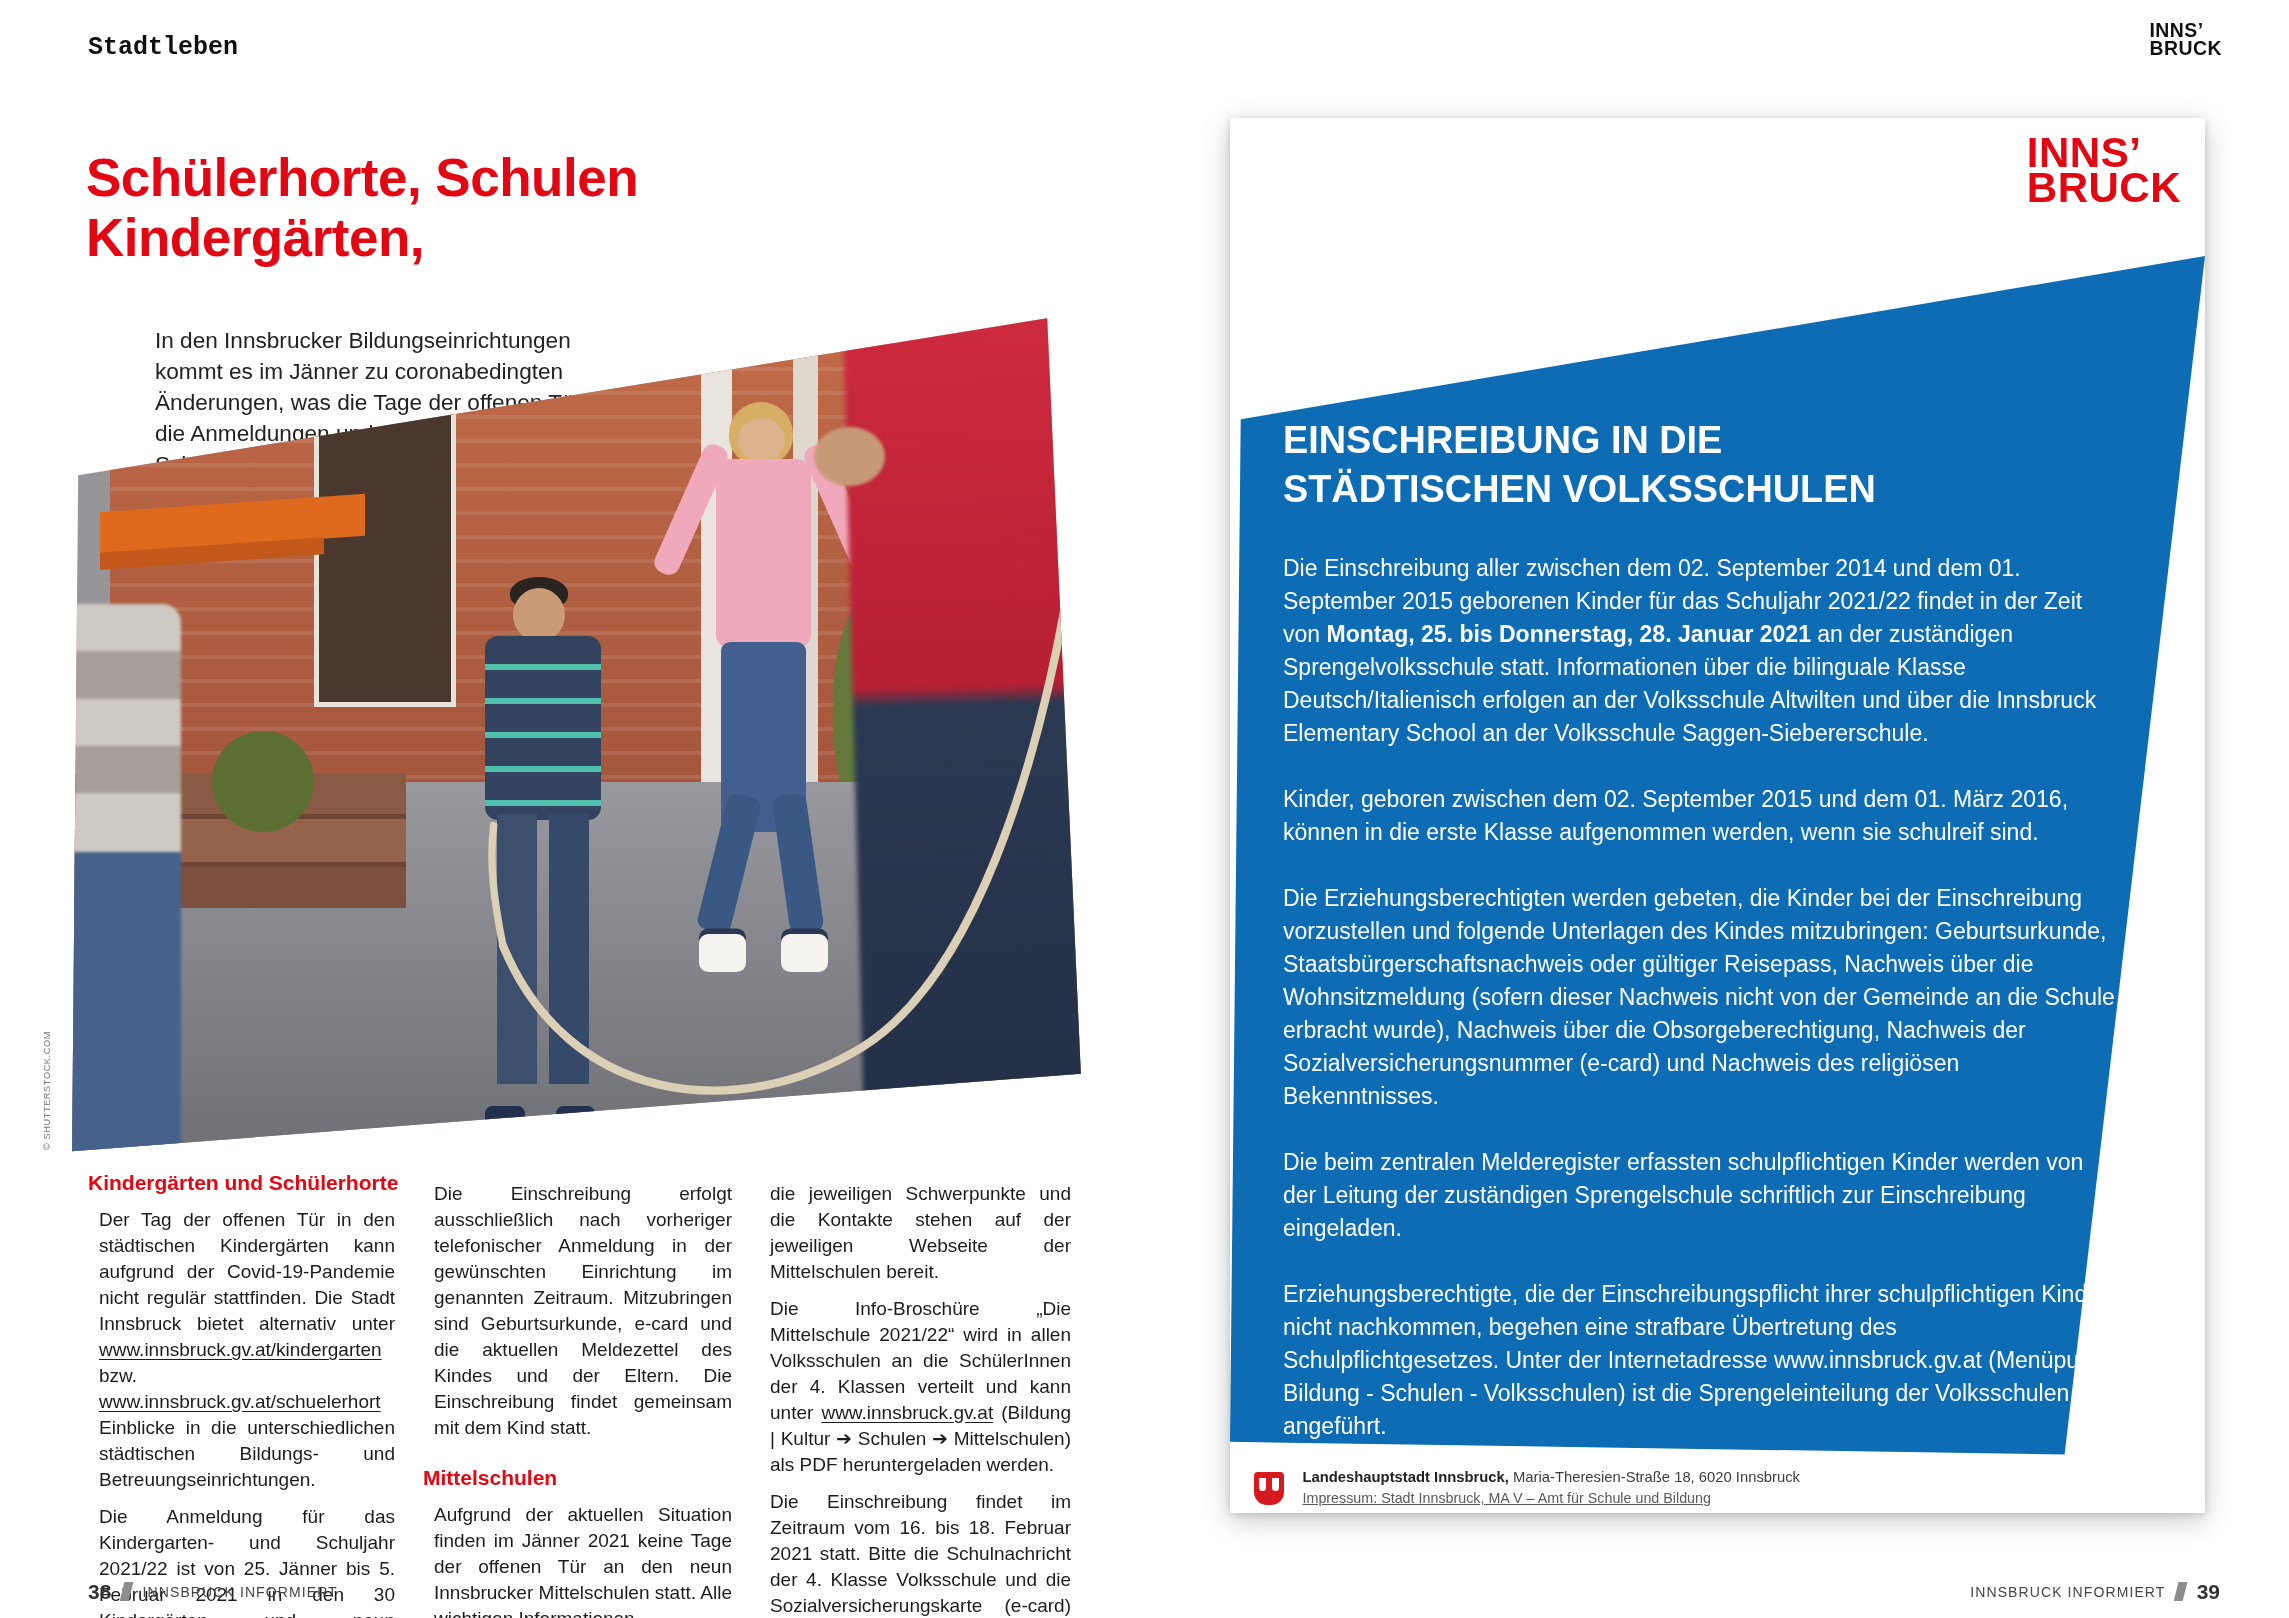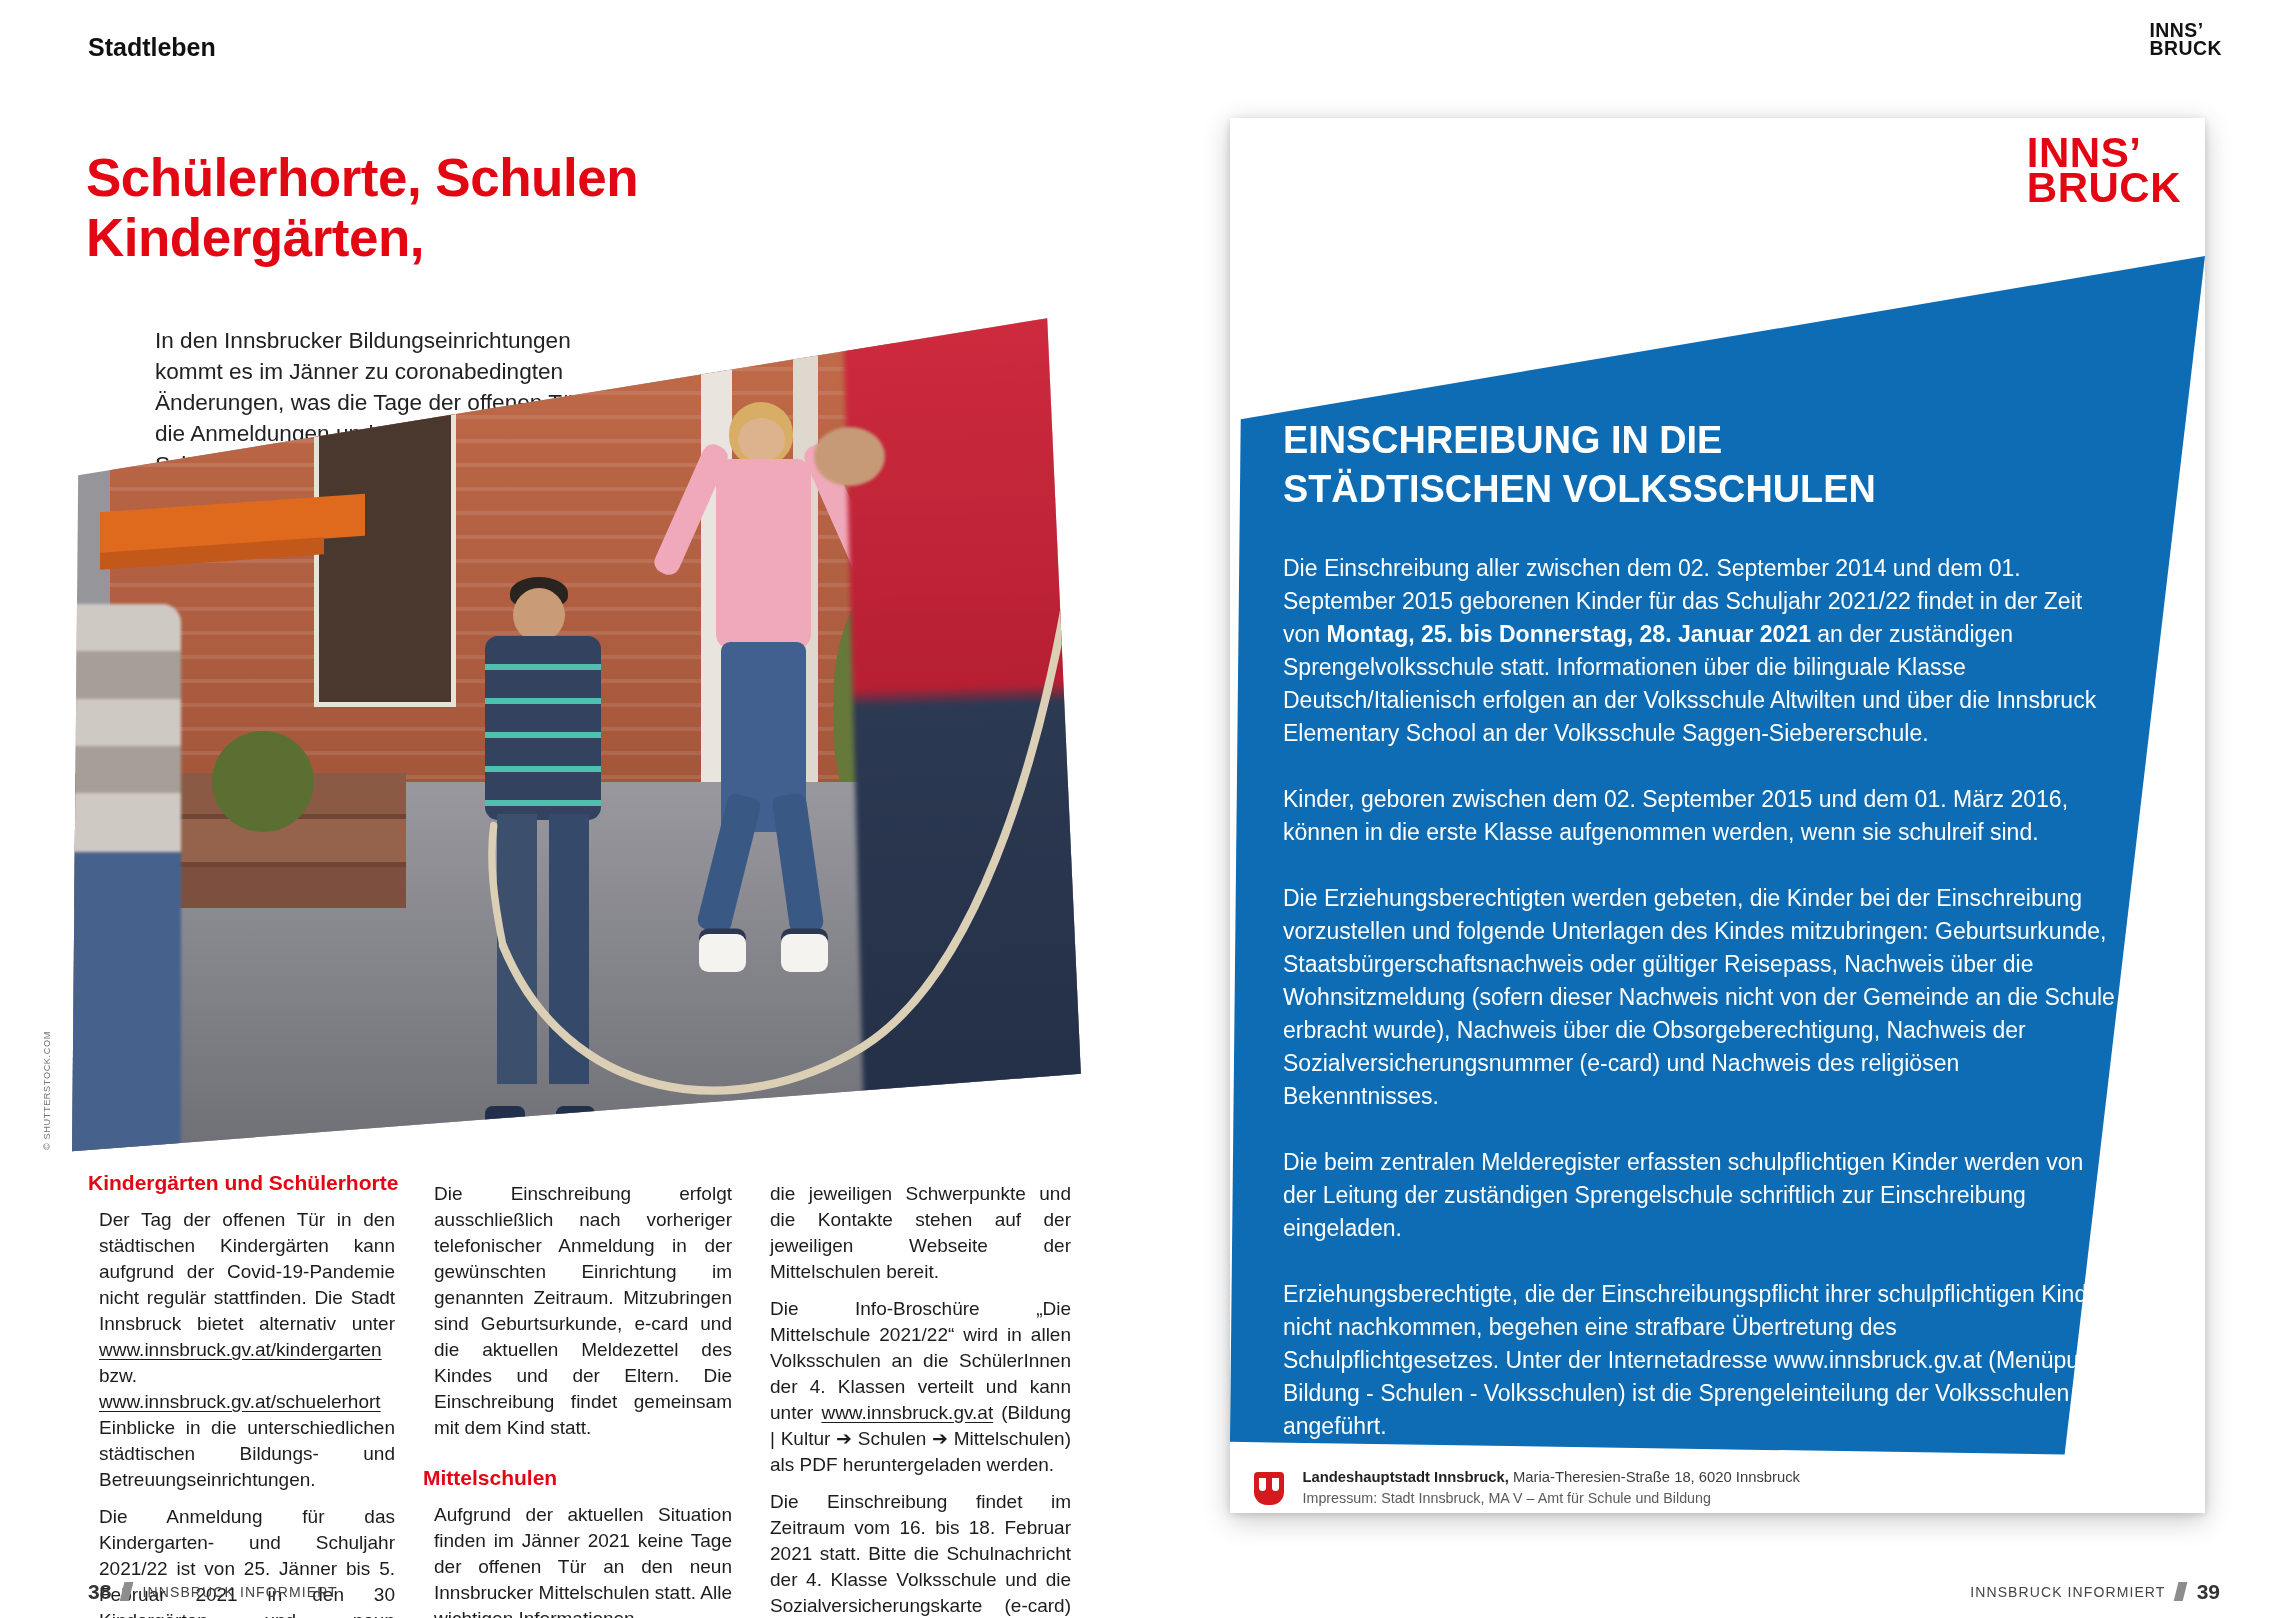--- a/index.html
+++ b/index.html
@@ -1,20 +1,20 @@
 <!DOCTYPE html>
 <html lang="de" style="font-size:14.8px"><head>
 <meta charset="utf-8">
 <style>
   html,body{margin:0;padding:0;background:#e8e8e8;}
   .page{position:relative;width:2290px;height:1619px;background:#ffffff;overflow:hidden;
         font-family:"Liberation Sans",sans-serif;color:#1a1a1a;}
 
   
-  .section-label{position:absolute;left:88px;top:33px;font-size:25px;font-weight:700;color:#111;}
+  .section-label{position:absolute;left:88px;top:33px;font-size:25px;font-weight:700;color:#111;font-family:Liberation Mono, monospace;}
   .corner-logo{position:absolute;right:68px;top:22px;font-weight:800;font-size:19.4px;line-height:17.5px;
                letter-spacing:0.5px;color:#111;text-align:left;}
   .main-title{position:absolute;left:86px;top:148px;font-size:53px;line-height:60px;font-weight:700;
               color:#e30613;letter-spacing:-0.5px;}
   .intro{position:absolute;left:155px;top:325px;width:473px;font-size:22.6px;line-height:31px;color:#222;}
 
   
   .photo{position:absolute;left:69px;top:309px;width:1020px;height:844px;background:#95959a;
          clip-path:polygon(0.9% 19.7%,95.9% 1.1%,99.2% 90.6%,0.3% 99.8%);}
   .photo *{position:absolute;}
@@ -99,21 +99,21 @@
               line-height:49px;letter-spacing:0;transform:scaleX(.97);transform-origin:left top;}
   .ad-body{position:absolute;left:53px;top:434px;width:835px;color:#fff;font-size:23px;line-height:33px;}
   .ad-body p{margin:0 0 33px 0;}
   .ad-body b{font-weight:700;margin-top:29px;}
   .imprint{position:absolute;left:24px;top:1349px;display:flex;align-items:center;gap:19px;}
   .coat{width:29.5px;height:33px;background:#d5191f;border-radius:3.7px 3.7px 13px 13px;position:relative;flex:0 0 auto;}
   .coat:before{content:"";position:absolute;left:4.6px;top:6.5px;width:7.4px;height:13px;background:#fff;border-radius:0 0 5.5px 5.5px;}
   .coat:after{content:"";position:absolute;right:4.6px;top:6.5px;width:7.4px;height:13px;background:#fff;border-radius:0 0 5.5px 5.5px;}
   .imprint-text{font-size:14.8px;line-height:21px;color:#3c3c3c;}
   .imprint-text .b{font-weight:700;color:#222;}
-  .imprint-line2{color:#5a5a5a;font-size:14.3px;}
+  .imprint-line2{color:#5a5a5a;font-size:14.3px;text-decoration:underline;}
 </style>
 </head>
 <body>
 
 <div class="page">
 
   <div class="section-label">Stadtleben</div>
 
   <div class="corner-logo">
     <div>INNS’</div>

